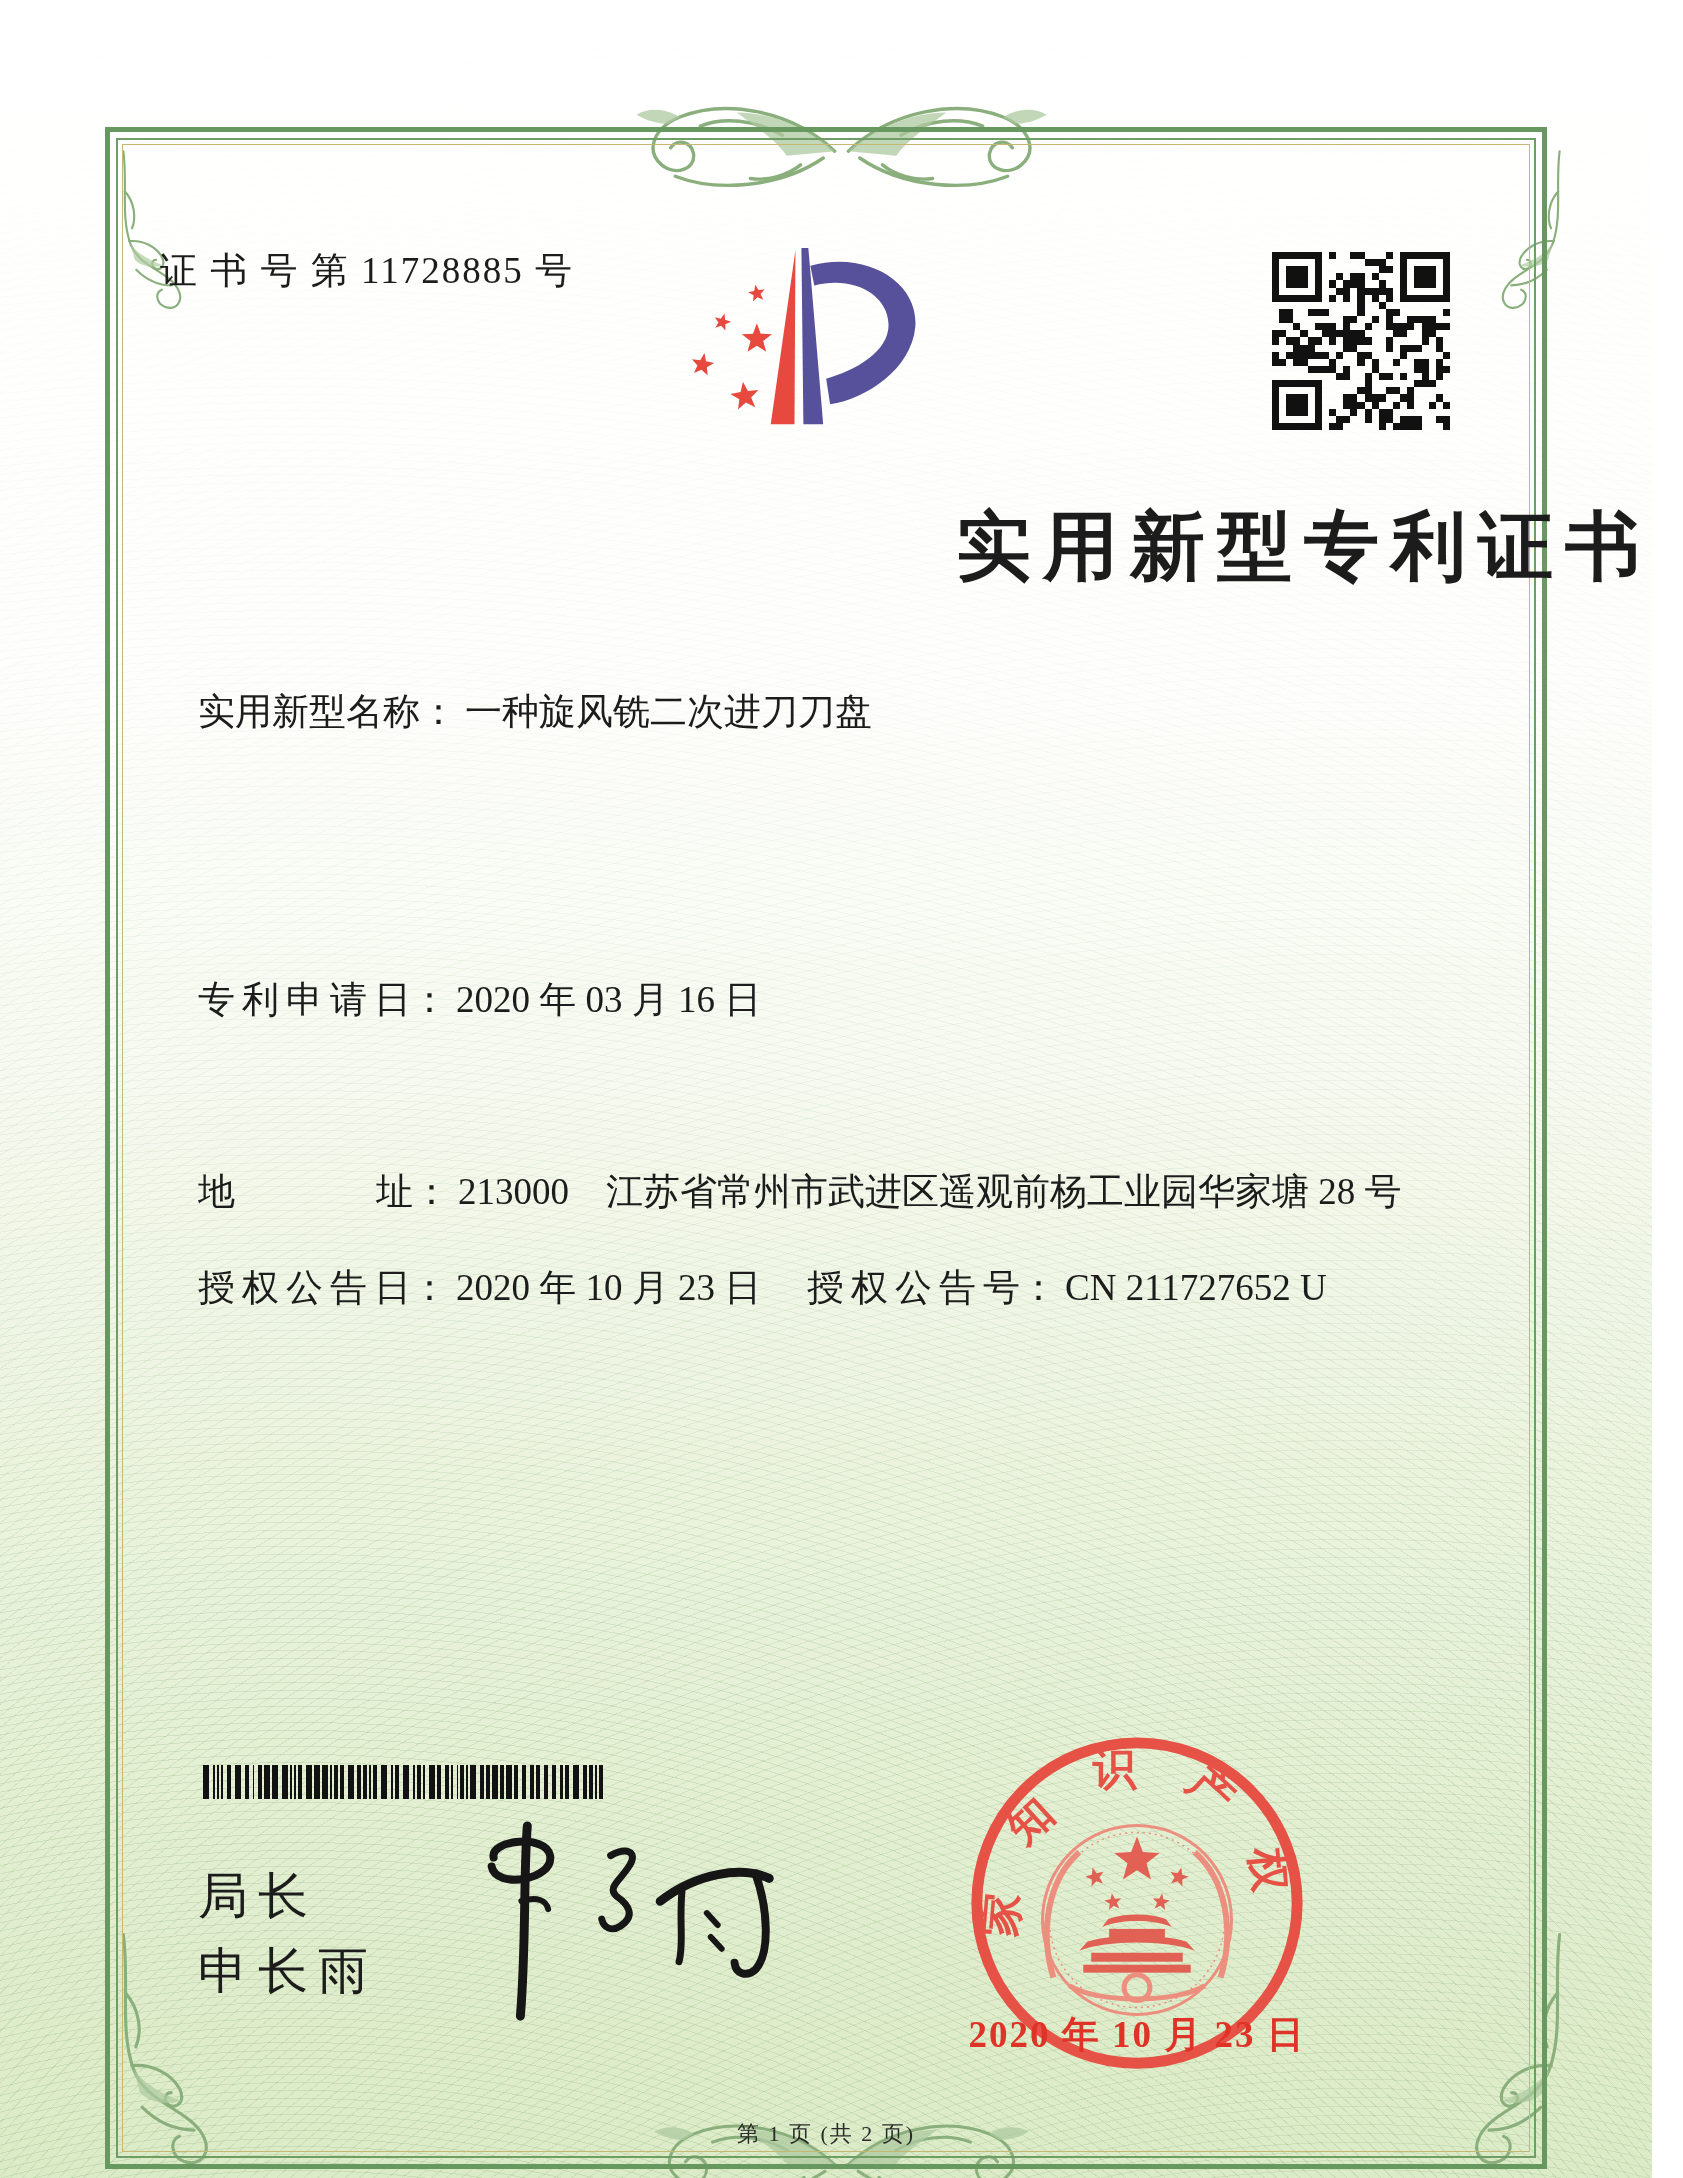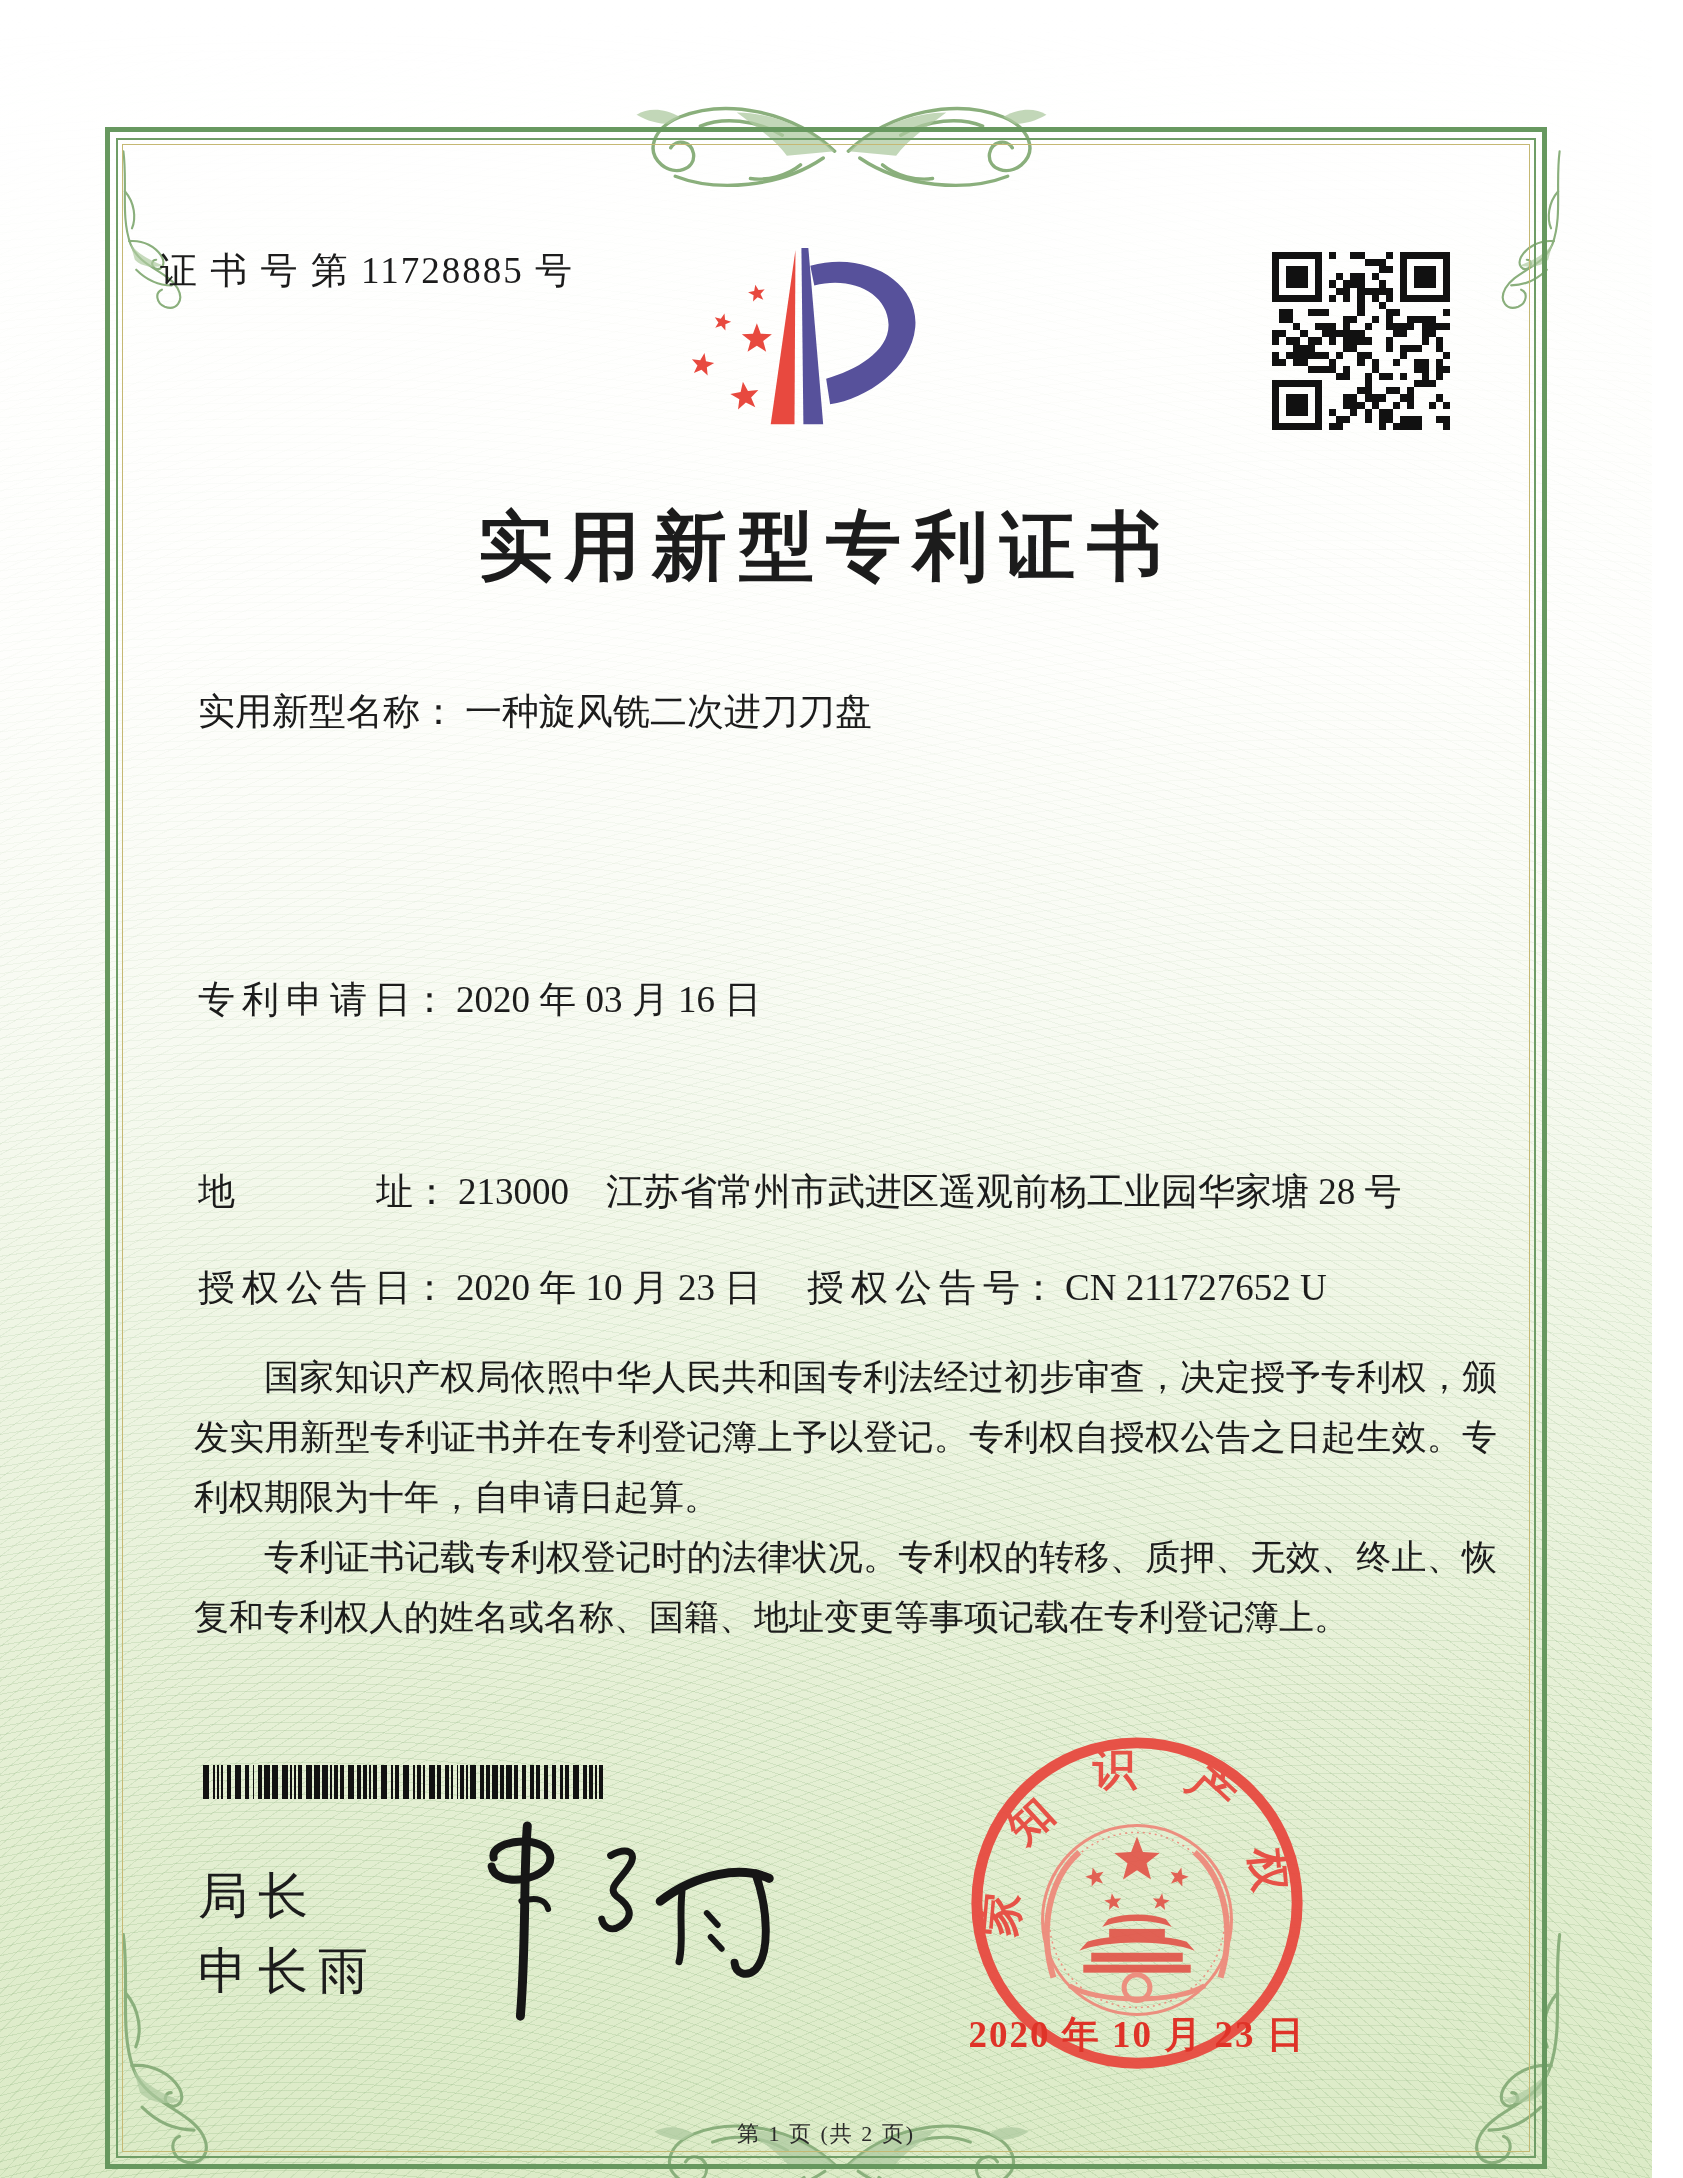--- a/index.html
+++ b/index.html
@@ -14,21 +14,21 @@
       repeating-radial-gradient(circle at 18% 150%, rgba(104,156,92,.17) 0 1px, rgba(0,0,0,0) 1px 8px),
       repeating-radial-gradient(circle at 82% 155%, rgba(104,156,92,.14) 0 1px, rgba(0,0,0,0) 1px 9px);
     -webkit-mask-image:linear-gradient(180deg,rgba(0,0,0,0) 0%,rgba(0,0,0,.18) 30%,rgba(0,0,0,.55) 55%,#000 78%);
     mask-image:linear-gradient(180deg,rgba(0,0,0,0) 0%,rgba(0,0,0,.18) 30%,rgba(0,0,0,.55) 55%,#000 78%);
   }
   .frame-outer{position:absolute;left:105px;right:105px;top:127px;bottom:9px;border:5px solid #67985f;}
   .frame-mid{position:absolute;left:116px;right:116px;top:138px;bottom:20px;border:2px solid #6f9d66;}
   .frame-inner{position:absolute;left:122px;right:122px;top:144px;bottom:26px;border:1px solid #c5b873;}
   .abs{position:absolute;}
   .certno{left:160px;top:246px;font-size:37px;letter-spacing:2px;}
-  .title{left:0;right:0;top:497px;text-align:center;font-size:75px;font-weight:bold;letter-spacing:12px;}
+  .title{left:0;right:0;top:497px;text-align:right;font-size:75px;font-weight:bold;letter-spacing:12px;}
   .row{left:198px;font-size:37px;white-space:nowrap;height:50px;line-height:50px;}
   .lbl{display:inline-block;}
   .ls7{letter-spacing:7px;margin-right:-7px;}
   .ls18{letter-spacing:18px;margin-right:-18px;}
   .ls35{letter-spacing:35px;margin-right:-35px;}
   .ls142{letter-spacing:141px;margin-right:-141px;}
   .colon{margin-right:8px;}
   .col2{position:absolute;left:609px;top:0;white-space:nowrap;}
   .bodytext{left:194px;top:1348px;width:1303px;font-size:35px;line-height:60px;text-align:justify;}
   .bodytext p{margin:0;text-indent:2em;}
@@ -399,24 +399,20 @@
   <div class="abs row" style="top:1167px">
     <span class="lbl ls142">地址</span><span class="colon">：</span><span>213000　江苏省常州市武进区遥观前杨工业园华家塘 28 号</span>
   </div>
   <div class="abs row" style="top:1263px;width:1297px">
     <span class="lbl ls7">授权公告日</span><span class="colon">：</span><span>2020 年 10 月 23 日</span>
     <span class="col2">
       <span class="lbl ls7">授权公告号</span><span class="colon">：</span><span>CN 211727652 U</span>
     </span>
   </div>
 
-  <div class="abs bodytext">
-    <p>国家知识产权局依照中华人民共和国专利法经过初步审查，决定授予专利权，颁发实用新型专利证书并在专利登记簿上予以登记。专利权自授权公告之日起生效。专利权期限为十年，自申请日起算。</p>
-    <p>专利证书记载专利权登记时的法律状况。专利权的转移、质押、无效、终止、恢复和专利权人的姓名或名称、国籍、地址变更等事项记载在专利登记簿上。</p>
-  </div>
 
   <svg id="barcode" class="abs" style="left:203px;top:1765px" width="408" height="34" viewBox="0 0 412 34" shape-rendering="crispEdges">
       <rect x="0" y="0" width="6" height="34" fill="#111"></rect>
       <rect x="10" y="0" width="2" height="34" fill="#111"></rect>
       <rect x="14" y="0" width="2" height="34" fill="#111"></rect>
       <rect x="18" y="0" width="2" height="34" fill="#111"></rect>
       <rect x="24" y="0" width="4" height="34" fill="#111"></rect>
       <rect x="32" y="0" width="6" height="34" fill="#111"></rect>
       <rect x="42" y="0" width="4" height="34" fill="#111"></rect>
       <rect x="50" y="0" width="2" height="34" fill="#111"></rect>

